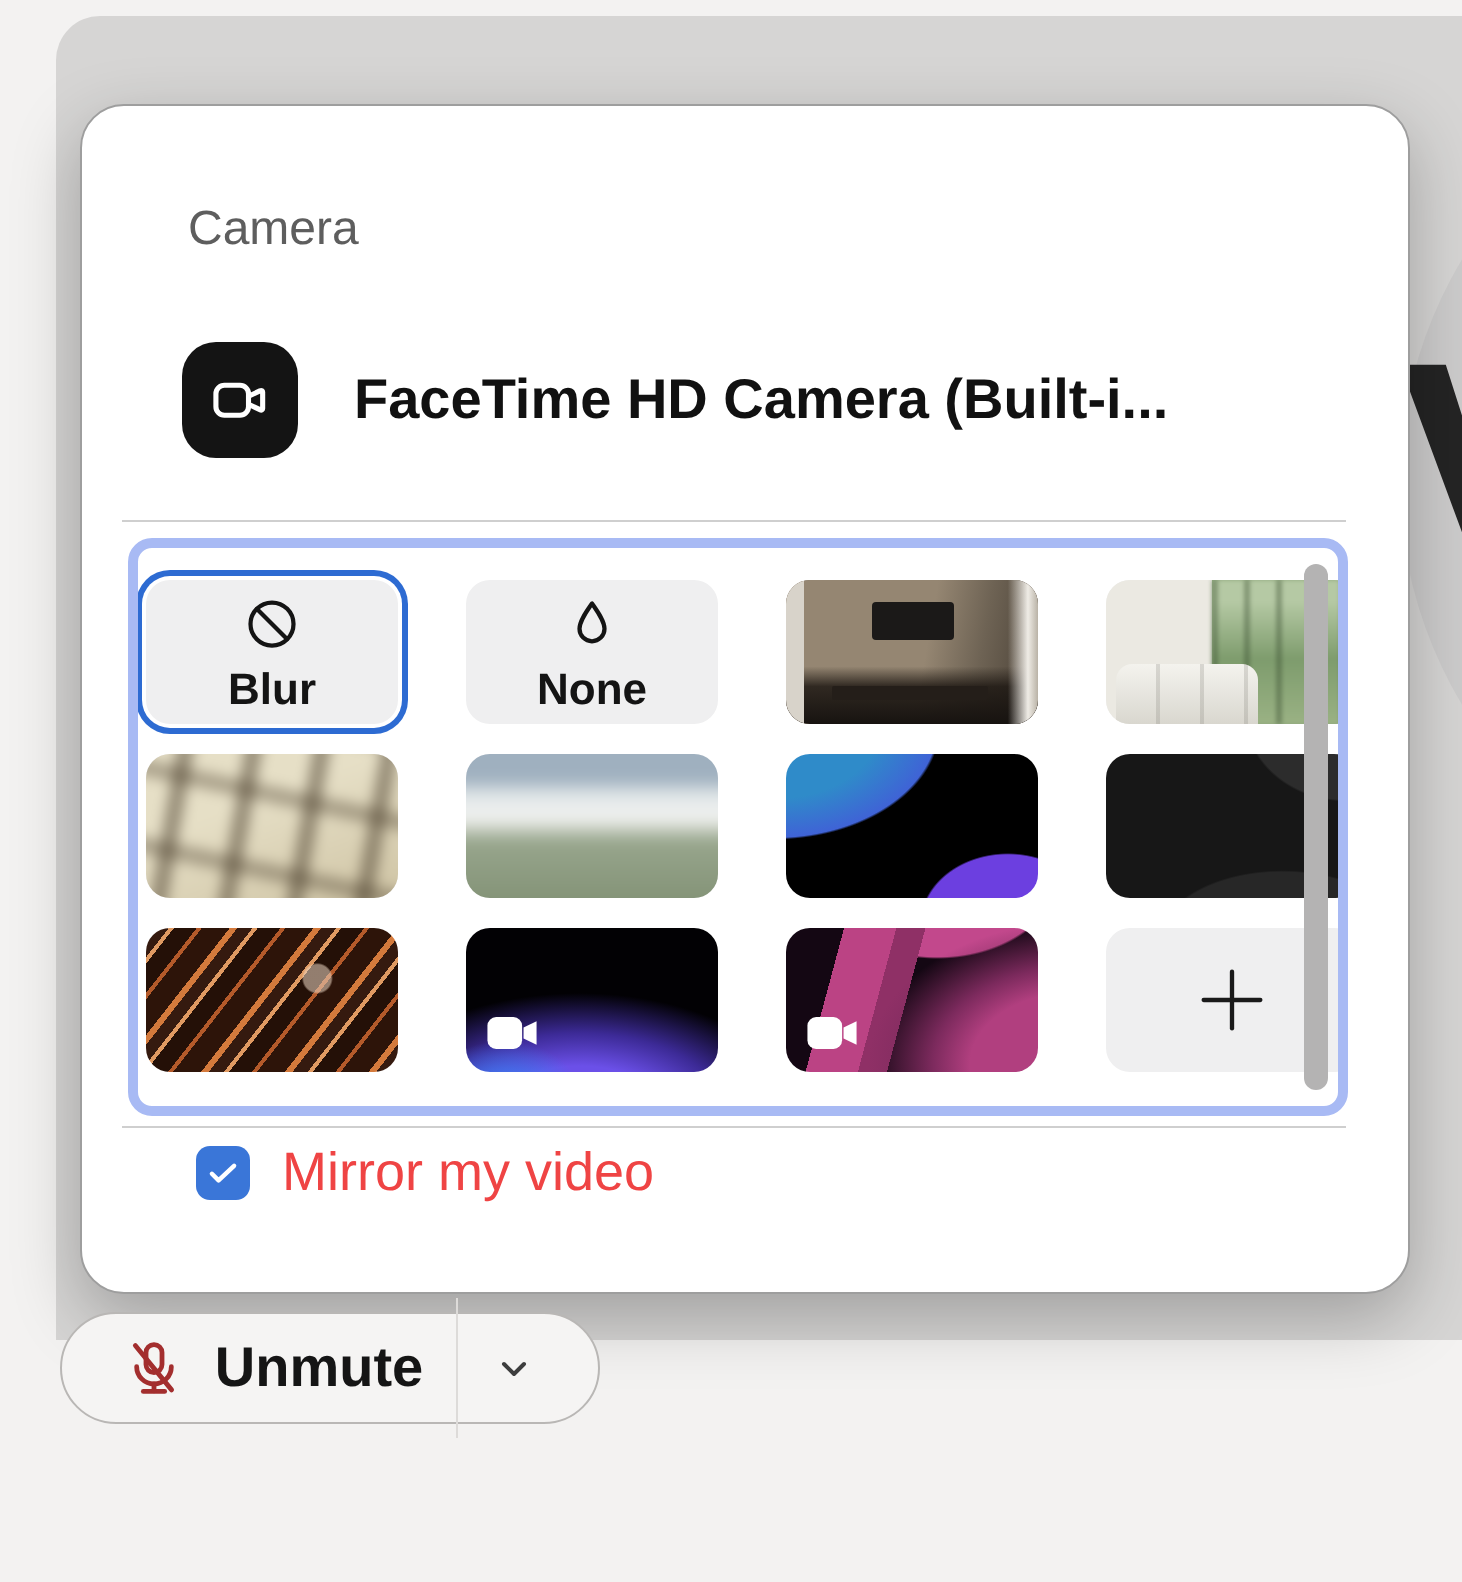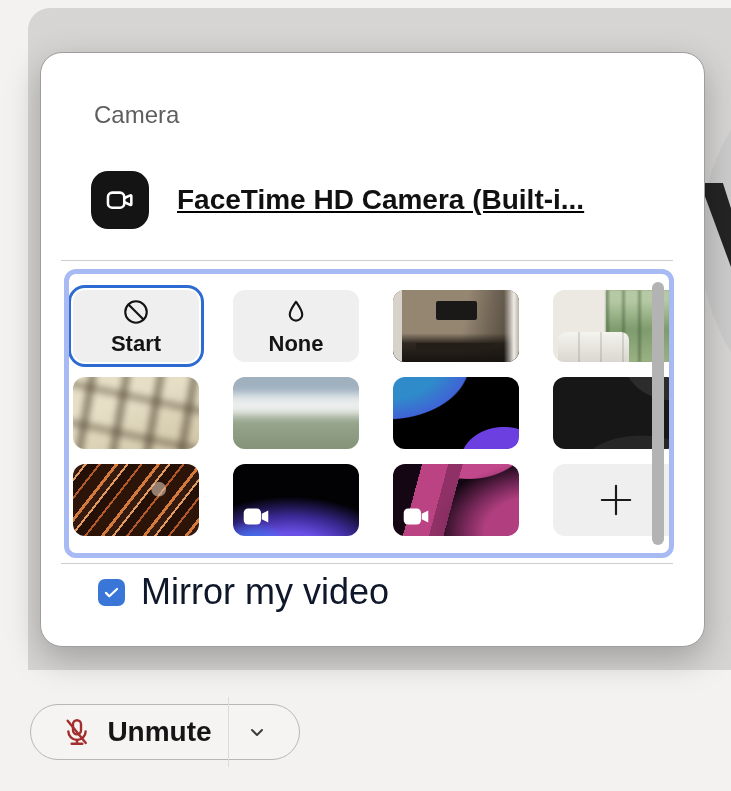--- a/index.html
+++ b/index.html
@@ -13,21 +13,21 @@
   .avatar-circle { position:absolute; left:672px; top:18px; width:430px; height:430px;
     border-radius:50%; background:#cdcccc; }
   .avatar-letter { position:absolute; left:671px; top:140px; font-size:152px; font-weight:600;
     color:#242424; letter-spacing:-4px; }
 
   
   .popup { position:absolute; left:40px; top:52px; width:665px; height:595px; background:#ffffff;
     border:1px solid #9e9e9e; border-radius:22px;
     box-shadow:0 12px 34px rgba(0,0,0,.25); }
   .camera-label { position:absolute; left:53px; top:48px; font-size:24px; color:#5e5e5e; }
-  .device-row { position:absolute; left:50px; top:118px; display:flex; align-items:center; gap:28px; cursor:default;text-decoration:underline; }
+  .device-row { position:absolute; left:50px; top:118px; display:flex; align-items:center; gap:28px; cursor:default; }
   .device-icon { width:58px; height:58px; border-radius:17px; background:#141414;
     display:flex; align-items:center; justify-content:center; flex:0 0 auto; }
   .device-name { font-size:28px; font-weight:bold; color:#111; white-space:nowrap; }
 
   .divider { position:absolute; left:20px; width:612px; height:1px; background:#cfcfcf; }
   .divider.d1 { top:207px; }
   .divider.d2 { top:510px; }
 
   
   .bg-panel { position:absolute; left:23px; top:216px; width:610px; height:289px;
@@ -93,24 +93,24 @@
   .cam-badge { position:absolute; left:10px; bottom:10px; width:26px; height:19px; }
   .t-add { display:flex; align-items:center; justify-content:center; background:#efeff0; }
 
   .scrollbar { position:absolute; right:5px; top:8px; bottom:8px; width:12px;
     background:#b4b3b3; border-radius:7px; }
 
   
   .mirror-row { position:absolute; left:57px; top:518px; display:flex; align-items:center; gap:16px; }
   .checkbox { width:27px; height:27px; border-radius:7px; background:#3a76d8;
     display:flex; align-items:center; justify-content:center; cursor:pointer; flex:0 0 auto; }
-  .mirror-label { font-size:36px; color:#0f172a; }
-
-  
-  .ctl-btn { position:absolute; top:704px; height:56px; border-radius:36px;
+  .mirror-label { font-size:27px; color:#ef4444; }
+
+  
+  .ctl-btn { position:absolute; top:656px; height:56px; border-radius:36px;
     background:#f5f4f3; border:1.5px solid #b9b7b5; display:flex; align-items:center;
     justify-content:center; gap:14px; cursor:pointer; }
   .ctl-btn .label { font-size:28px; font-weight:bold; color:#151515; white-space:nowrap; }
   .btn-sep { width:1px; height:70px; background:#dddbd9; margin:0 2px; }
   #unmute-btn { left:30px; width:270px; }
   #startvideo-btn { left:320px; width:315px; }
 </style>
 </head>
 <body>
 
@@ -140,21 +140,21 @@
     <div class="bg-panel">
       <div class="bg-grid">
 
         <div class="tile labelled selected">
           <span>
             <svg width="30" height="30" viewBox="0 0 24 24" fill="none" stroke="#141414" stroke-width="1.7" stroke-linecap="round">
               <circle cx="12" cy="12" r="8.6"></circle>
               <line x1="6" y1="6" x2="18" y2="18"></line>
             </svg>
           </span>
-          <span class="tile-label">Start</span>
+          <span class="tile-label">Blur</span>
         </div>
 
         <div class="tile labelled">
           <span>
             <svg width="30" height="30" viewBox="0 0 24 24" fill="none" stroke="#141414" stroke-width="1.7" stroke-linejoin="round">
               <path d="M12 3.8 C9.8 7 7 10.8 7 13.9 a5 5 0 0 0 10 0 C17 10.8 14.2 7 12 3.8 Z"></path>
             </svg>
           </span>
           <span class="tile-label">None</span>
         </div>

